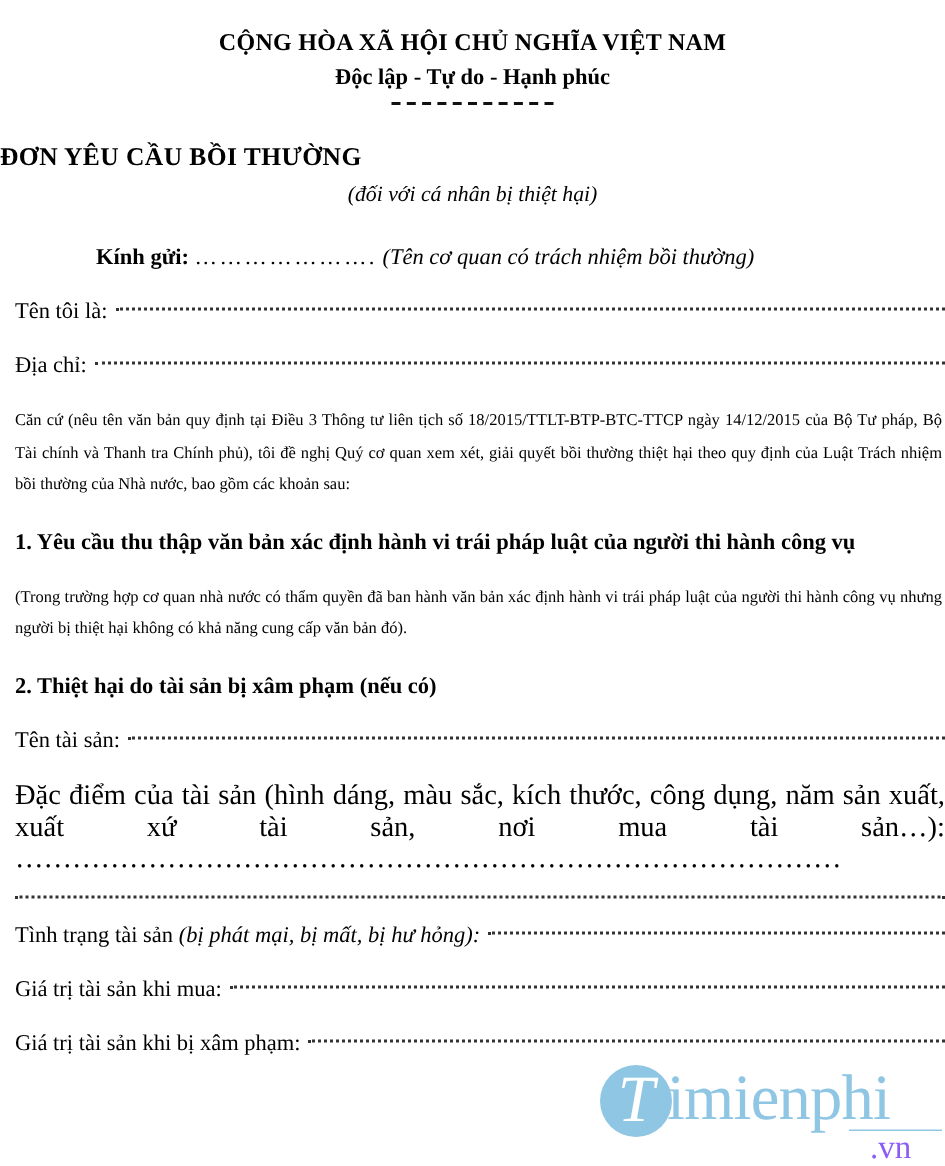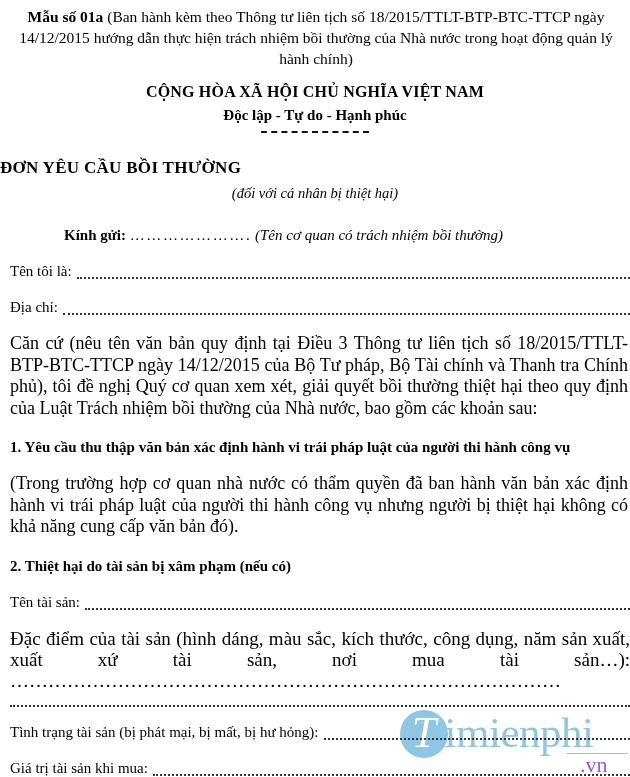--- a/index.html
+++ b/index.html
@@ -149,41 +149,41 @@
   .body {
     margin: 0 0 0 10px;
     padding-right: 0;
     font-size: 15px;
     line-height: 21px;
   }
 
   .fieldline {
     margin-top: 15px;
     display: flex;
-    align-items: flex-end;
+    align-items: center;
     white-space: nowrap;
     overflow: hidden;
   }
   .fieldline .flabel { flex: 0 0 auto; }
-  .fieldline .fital { flex: 0 0 auto; }
+  .fieldline .fital { flex: 0 0 auto; font-style: italic; }
   .fieldline .fdots {
     flex: 1 1 auto;
     margin-left: 5px;
     overflow: hidden;
     height: 1px;
     position: relative;
     top: -3px;
     border-bottom: 2px dotted #333;
   }
 
   .para {
     margin-top: 15px;
     text-align: justify;
     text-justify: inter-word;
-    font-size: 18px;
+    font-size: 11px;
     line-height: 21.5px;
     padding-right: 2px;
   }
 
   .sec-head {
     margin-top: 17px;
     font-size: 15px;
     font-weight: bold;
     line-height: 21px;
   }
@@ -211,21 +211,20 @@
   <div class="watermark">
     <div class="wm-circle"></div>
     <div class="wm-tee">T</div>
     <div class="wm-word">aimienphi</div>
     <div class="wm-rule"></div>
     <div class="wm-vn">.vn</div>
   </div>
 
   <div class="content">
 
-    <p class="hdr-note"><b>Mẫu số 01a</b><span> (Ban hành kèm theo Thông tư liên tịch số 18/2015/TTLT-BTP-BTC-TTCP ngày 14/12/2015 hướng dẫn thực hiện trách nhiệm bồi thường của Nhà nước trong hoạt động quản lý hành chính)</span></p>
 
     <div class="natl">CỘNG HÒA XÃ HỘI CHỦ NGHĨA VIỆT NAM</div>
     <div class="motto">Độc lập - Tự do - Hạnh phúc</div>
     <div class="dashrule"></div>
 
     <div class="doc-title">ĐƠN YÊU CẦU BỒI THƯỜNG</div>
     <div class="doc-sub">(đối với cá nhân bị thiệt hại)</div>
 
     <div class="addressee"><span class="lbl">Kính gửi:</span> <span class="dots">………………….</span> <span class="paren">(Tên cơ quan có trách nhiệm bồi thường)</span></div>
 

